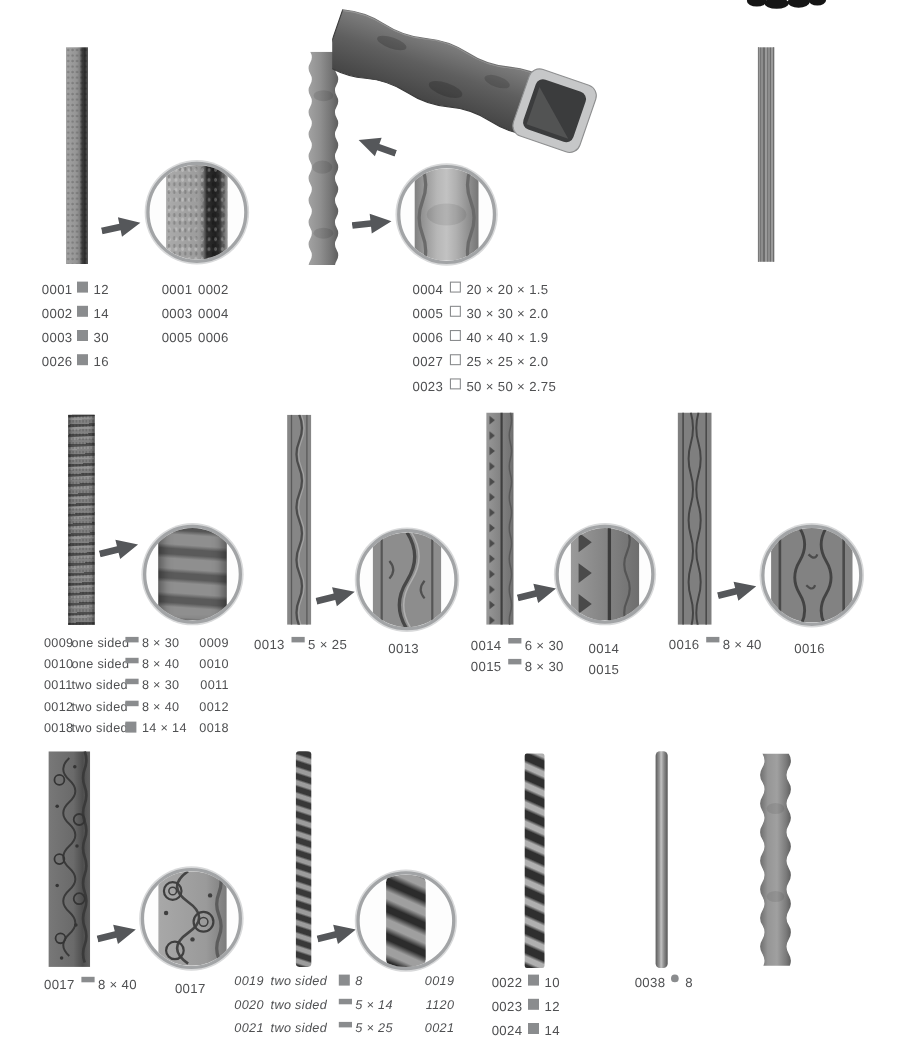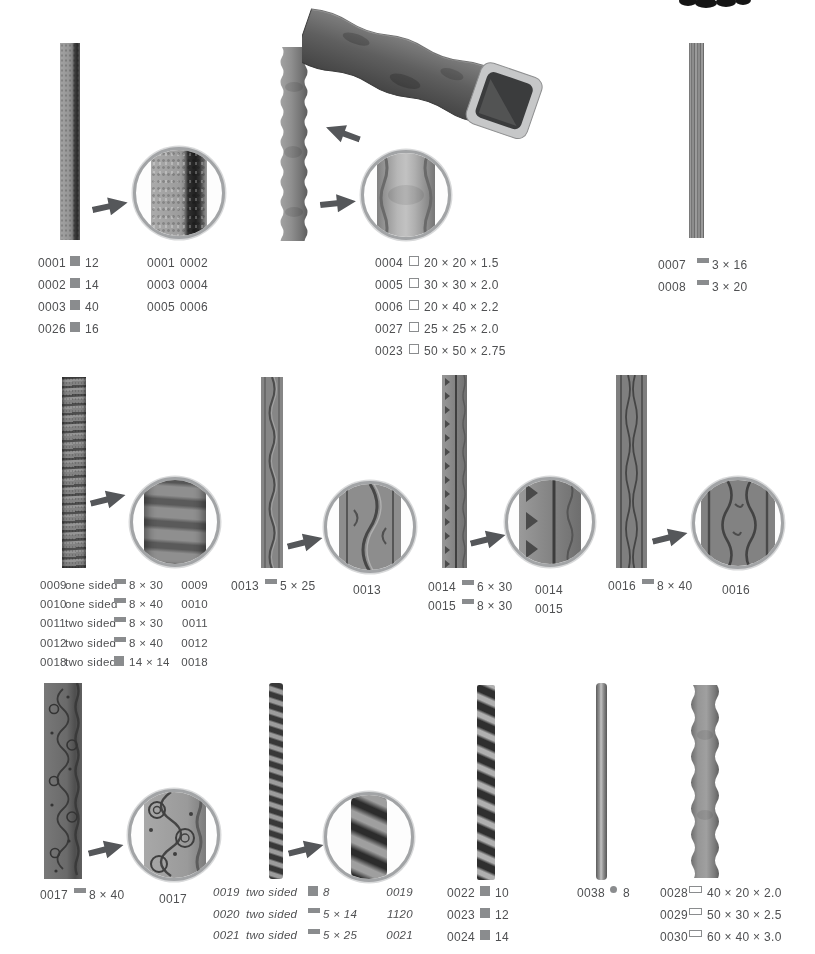--- a/index.html
+++ b/index.html
@@ -188,21 +188,21 @@
       <span class="dims">12</span>
     </div>
     <div class="sr">
       <span class="code">0002</span>
       <span class="spec-icon" data-icon="square-solid"></span>
       <span class="dims">14</span>
     </div>
     <div class="sr">
       <span class="code">0003</span>
       <span class="spec-icon" data-icon="square-solid"></span>
-      <span class="dims">40</span>
+      <span class="dims">30</span>
     </div>
     <div class="sr">
       <span class="code">0026</span>
       <span class="spec-icon" data-icon="square-solid"></span>
       <span class="dims">16</span>
     </div>
   </div>
 
   <div class="grp g1d" style="left:147px;top:256px;">
     <div class="sr">
@@ -226,46 +226,34 @@
       <span class="dims">20 × 20 × 1.5</span>
     </div>
     <div class="sr">
       <span class="code">0005</span>
       <span class="spec-icon" data-icon="square-tube"></span>
       <span class="dims">30 × 30 × 2.0</span>
     </div>
     <div class="sr">
       <span class="code">0006</span>
       <span class="spec-icon" data-icon="square-tube"></span>
-      <span class="dims">20 × 40 × 2.2</span>
+      <span class="dims">40 × 40 × 1.9</span>
     </div>
     <div class="sr">
       <span class="code">0027</span>
       <span class="spec-icon" data-icon="square-tube"></span>
       <span class="dims">25 × 25 × 2.0</span>
     </div>
     <div class="sr">
       <span class="code">0023</span>
       <span class="spec-icon" data-icon="square-tube"></span>
       <span class="dims">50 × 50 × 2.75</span>
     </div>
   </div>
 
-  <div class="grp g3" style="left:658px;top:258px;">
-    <div class="sr">
-      <span class="code">0007</span>
-      <span class="spec-icon" data-icon="flat-bar"></span>
-      <span class="dims">3 × 16</span>
-    </div>
-    <div class="sr">
-      <span class="code">0008</span>
-      <span class="spec-icon" data-icon="flat-bar"></span>
-      <span class="dims">3 × 20</span>
-    </div>
-  </div>
 
   <div class="bar bar-hatch" style="left:62px;top:377px;width:24px;height:191px;"></div>
   <div class="arrow" style="left:90px;top:488px;transform:rotate(-14deg);">
     <svg viewBox="0 0 38 22">
         <polygon points="0,8 17,8 17,2 36,11 17,20 17,14 0,14" fill="#55575a"></polygon>
       </svg>
   </div>
   <div class="detail-circle" style="left:130px;top:477px;width:84px;height:84px;">
     <div class="mag mag-ribbed"></div>
   </div>
@@ -555,31 +543,14 @@
   </div>
 
   <div class="grp g11" style="left:577px;top:886px;">
     <div class="sr">
       <span class="code">0038</span>
       <span class="spec-icon" data-icon="round-bar"></span>
       <span class="dims">8</span>
     </div>
   </div>
 
-  <div class="grp g12" style="left:660px;top:886px;">
-    <div class="sr">
-      <span class="code">0028</span>
-      <span class="spec-icon" data-icon="rect-tube"></span>
-      <span class="dims">40 × 20 × 2.0</span>
-    </div>
-    <div class="sr">
-      <span class="code">0029</span>
-      <span class="spec-icon" data-icon="rect-tube"></span>
-      <span class="dims">50 × 30 × 2.5</span>
-    </div>
-    <div class="sr">
-      <span class="code">0030</span>
-      <span class="spec-icon" data-icon="rect-tube"></span>
-      <span class="dims">60 × 40 × 3.0</span>
-    </div>
-  </div>
 
 </div>
 
 </body></html>

